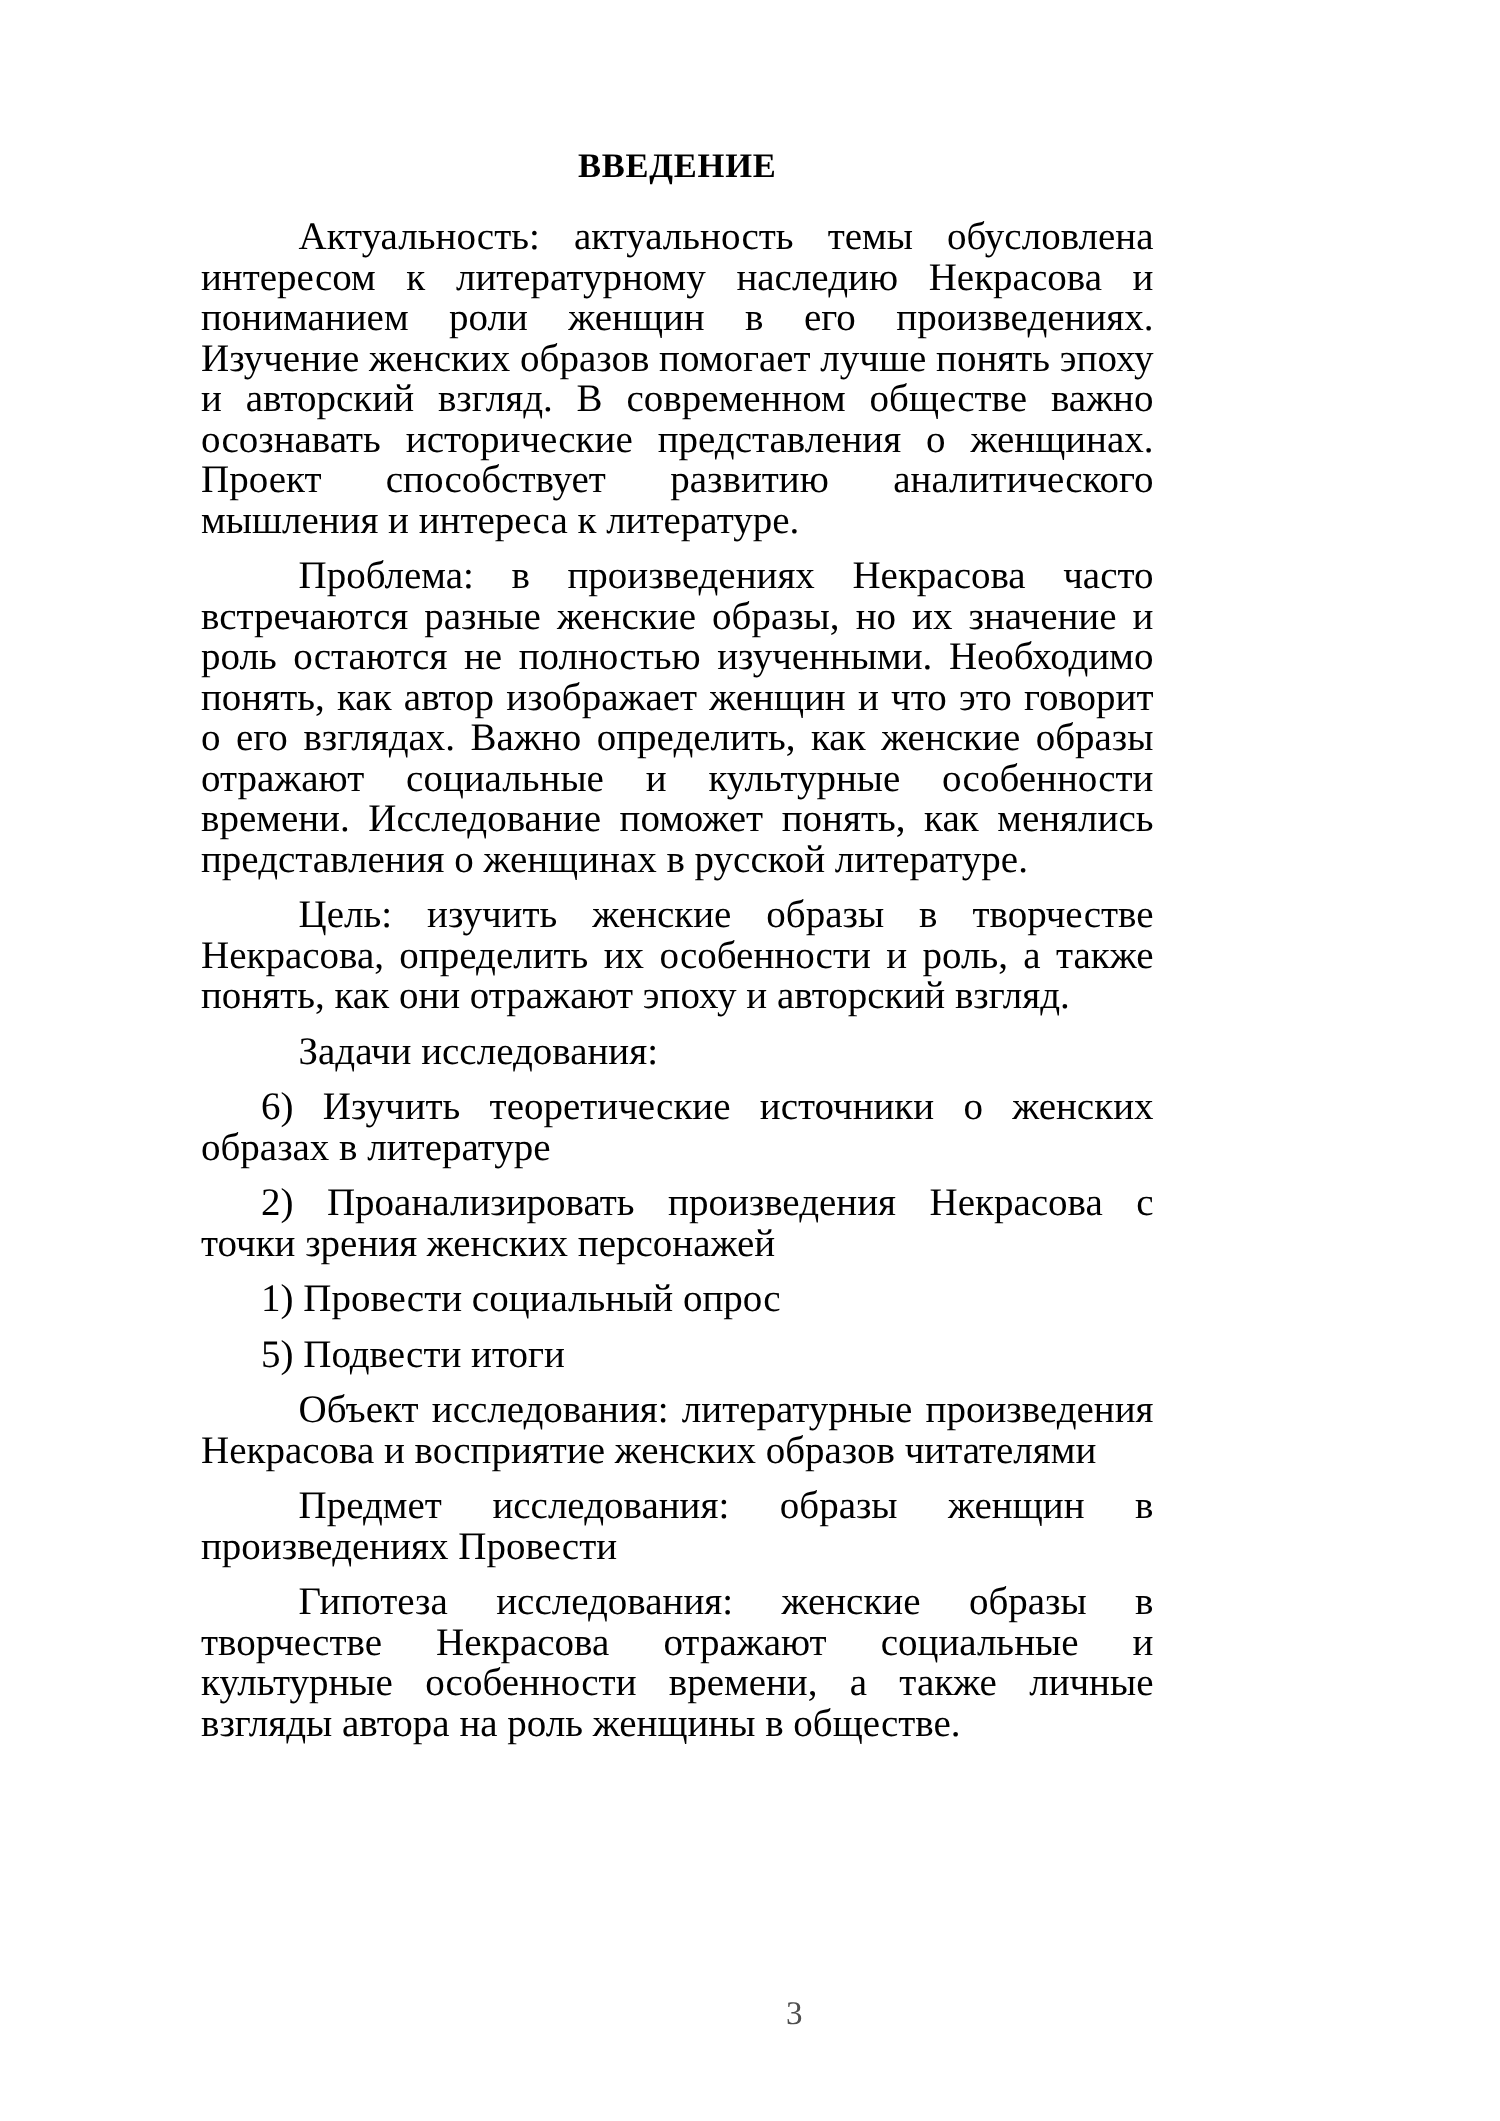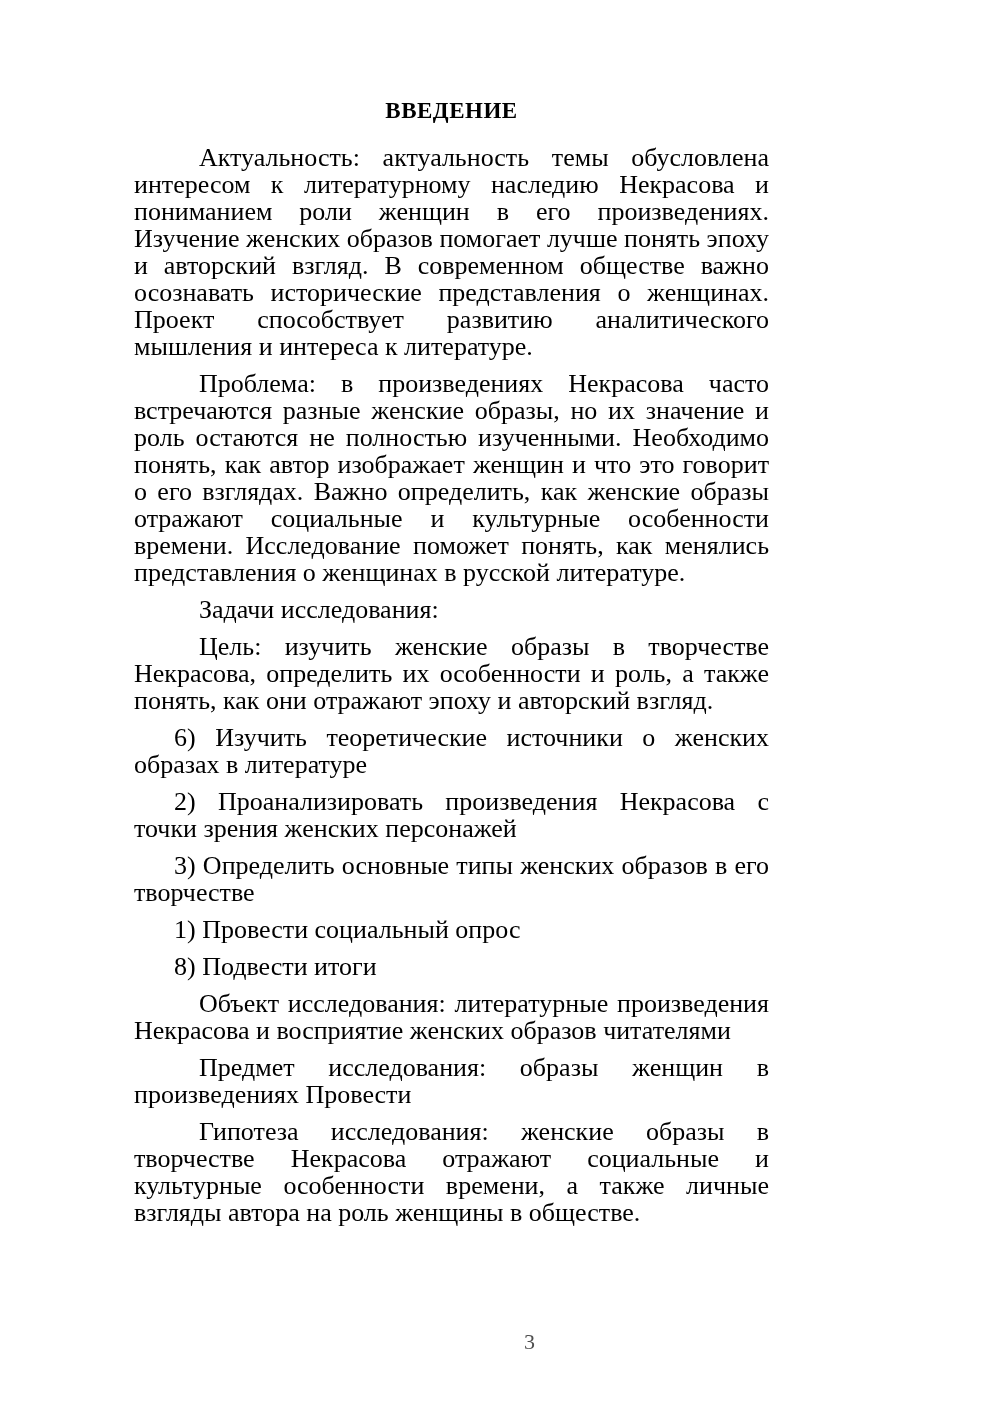--- a/index.html
+++ b/index.html
@@ -51,33 +51,32 @@
 <body>
 
 <div class="page">
 
   <h1 class="doc-title">ВВЕДЕНИЕ</h1>
 
   <p class="para">Актуальность: актуальность темы обусловлена интересом к литературному наследию Некрасова и пониманием роли женщин в его произведениях. Изучение женских образов помогает лучше понять эпоху и авторский взгляд. В современном обществе важно осознавать исторические представления о женщинах. Проект способствует развитию аналитического мышления и интереса к литературе.</p>
 
   <p class="para">Проблема: в произведениях Некрасова часто встречаются разные женские образы, но их значение и роль остаются не полностью изученными. Необходимо понять, как автор изображает женщин и что это говорит о его взглядах. Важно определить, как женские образы отражают социальные и культурные особенности времени. Исследование поможет понять, как менялись представления о женщинах в русской литературе.</p>
 
+  <p class="para">Цель: изучить женские образы в творчестве Некрасова, определить их особенности и роль, а также понять, как они отражают эпоху и авторский взгляд.</p>
+
   <p class="para">Задачи исследования:</p>
-
-  <p class="para">Цель: изучить женские образы в творчестве Некрасова, определить их особенности и роль, а также понять, как они отражают эпоху и авторский взгляд.</p>
 
   <p class="para list">6) Изучить теоретические источники о женских образах в литературе</p>
 
   <p class="para list">2) Проанализировать произведения Некрасова с точки зрения женских персонажей</p>
 
-  <p class="para list">3) Определить основные типы женских образов в его творчестве</p>
 
   <p class="para list">1) Провести социальный опрос</p>
 
-  <p class="para list">8) Подвести итоги</p>
+  <p class="para list">5) Подвести итоги</p>
 
   <p class="para">Объект исследования: литературные произведения Некрасова и восприятие женских образов читателями</p>
 
   <p class="para">Предмет исследования: образы женщин в произведениях Провести</p>
 
   <p class="para">Гипотеза исследования: женские образы в творчестве Некрасова отражают социальные и культурные особенности времени, а также личные взгляды автора на роль женщины в обществе.</p>
 
   <div class="page-number">3</div>
 
 </div>

